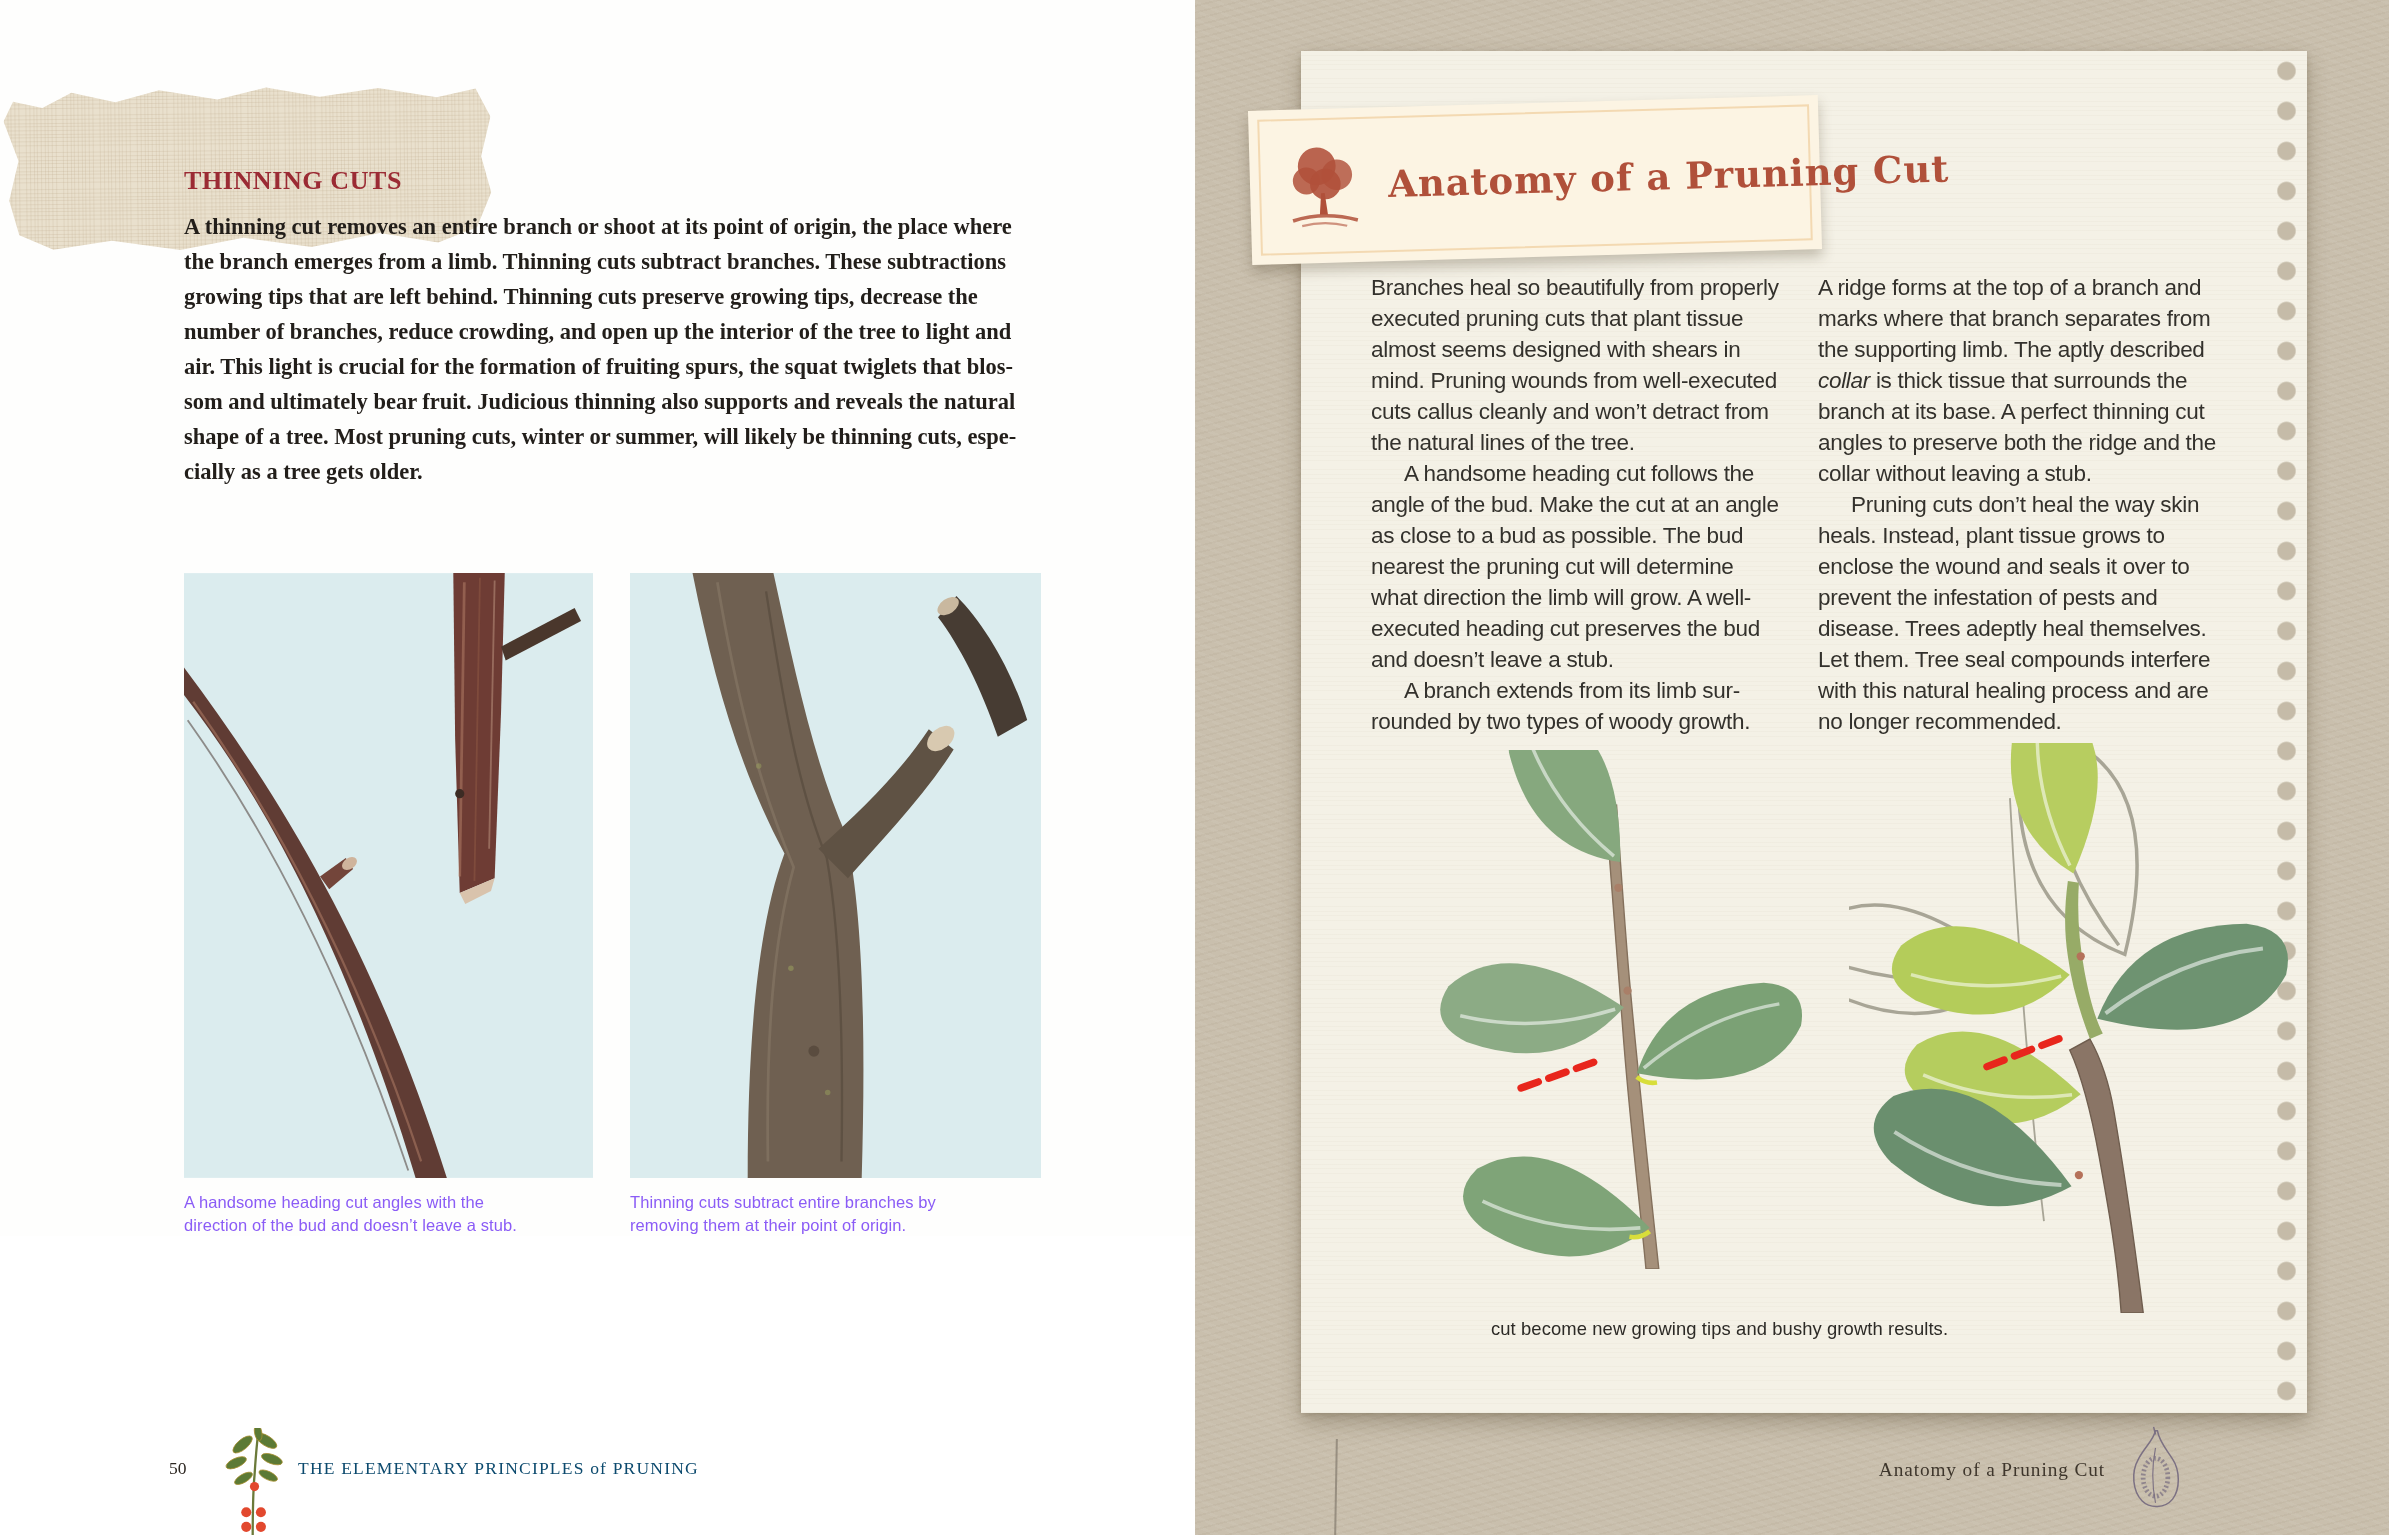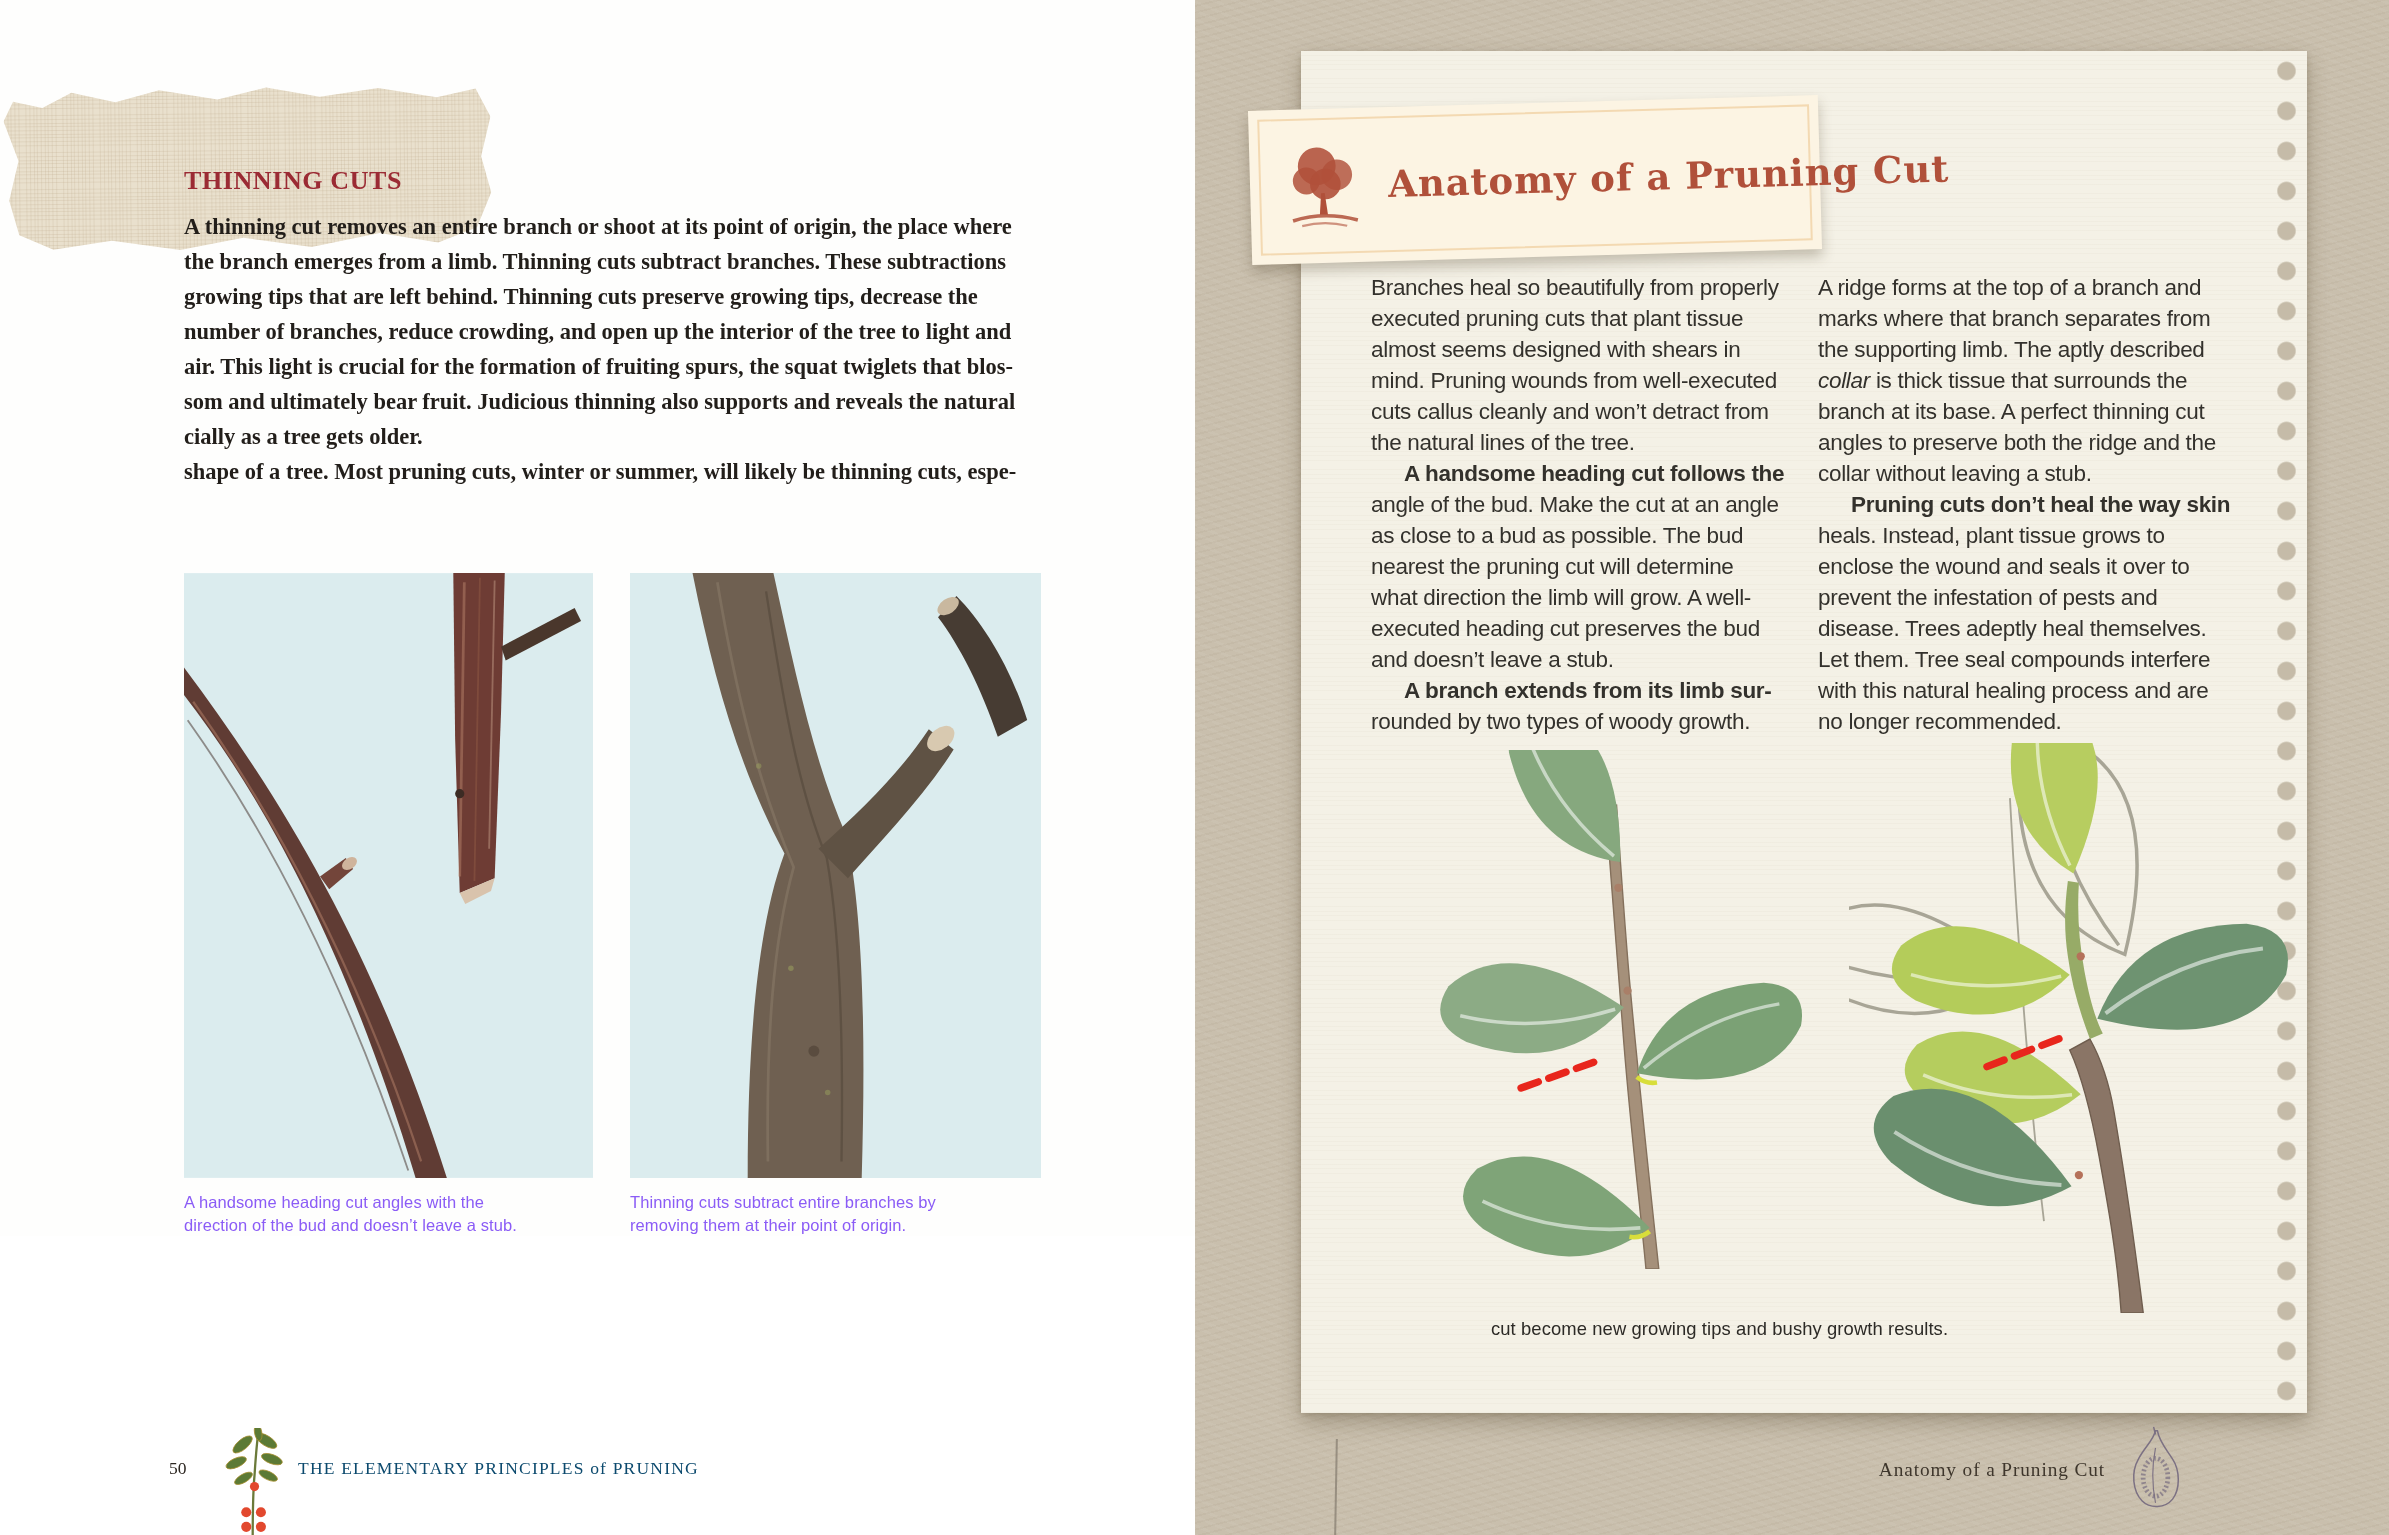--- a/index.html
+++ b/index.html
@@ -82,21 +82,21 @@
     color:#b0503a;letter-spacing:0.9px;white-space:nowrap;
   }
   .col{position:absolute;top:272px;}
   .col-1{left:176px;}
   .col-2{left:623px;}
   .col-line{
     font-size:22.5px;line-height:31px;letter-spacing:-0.3px;
     color:#33312c;white-space:nowrap;
   }
   .col-line em{font-style:italic;}
-  .indent{padding-left:33px;font-weight:bold;}
+  .indent{padding-left:33px;}
   .illus{position:absolute;}
   .illus-1{left:179px;top:750px;}
   .illus-2{left:654px;top:743px;}
   .note-caption{position:absolute;left:296px;top:1316px;color:#2c2a26;}
   .note-caption .caption-line{font-size:18.4px;line-height:25px;}
   .stem-line{
     position:absolute;left:140px;top:1439px;width:1.8px;height:97px;
     background:#837a6d;transform:rotate(1deg);opacity:.7;
   }
   .footer-right-title{
@@ -121,22 +121,22 @@
 
   <div class="sec-title">THINNING CUTS</div>
 
   <div class="body-text">
     <div class="body-line">A thinning cut removes an entire branch or shoot at its point of origin, the place where</div>
     <div class="body-line">the branch emerges from a limb. Thinning cuts subtract branches. These subtractions</div>
     <div class="body-line">growing tips that are left behind. Thinning cuts preserve growing tips, decrease the</div>
     <div class="body-line">number of branches, reduce crowding, and open up the interior of the tree to light and</div>
     <div class="body-line">air. This light is crucial for the formation of fruiting spurs, the squat twiglets that blos-</div>
     <div class="body-line">som and ultimately bear fruit. Judicious thinning also supports and reveals the natural</div>
+    <div class="body-line">shape of a tree. Most pruning cuts, winter or summer, will likely be thinning cuts, espe-</div>
     <div class="body-line">cially as a tree gets older.</div>
-    <div class="body-line">shape of a tree. Most pruning cuts, winter or summer, will likely be thinning cuts, espe-</div>
   </div>
 
   <div class="photo photo-1">
     <svg width="409" height="605" viewBox="0 0 445 658">
       <rect width="445" height="658" fill="#dbecee"></rect>
       <path d="M-2 130 C95 255 180 420 252 658 L286 658 C210 418 112 252 -2 100 Z" fill="#603c34"></path>
       <path d="M10 140 C110 280 195 450 258 640" stroke="#b5826a" stroke-width="2.5" opacity="0.5" fill="none"></path>
       <path d="M4 160 C100 295 180 460 244 650" stroke="#3f2b25" stroke-width="2" opacity="0.5" fill="none"></path>
       <path d="M148 330 L176 310 L184 322 L158 344 Z" fill="#73453a"></path>
       <ellipse cx="180" cy="316" rx="9" ry="6" fill="#cfb49c" transform="rotate(-35 180 316)"></ellipse>

